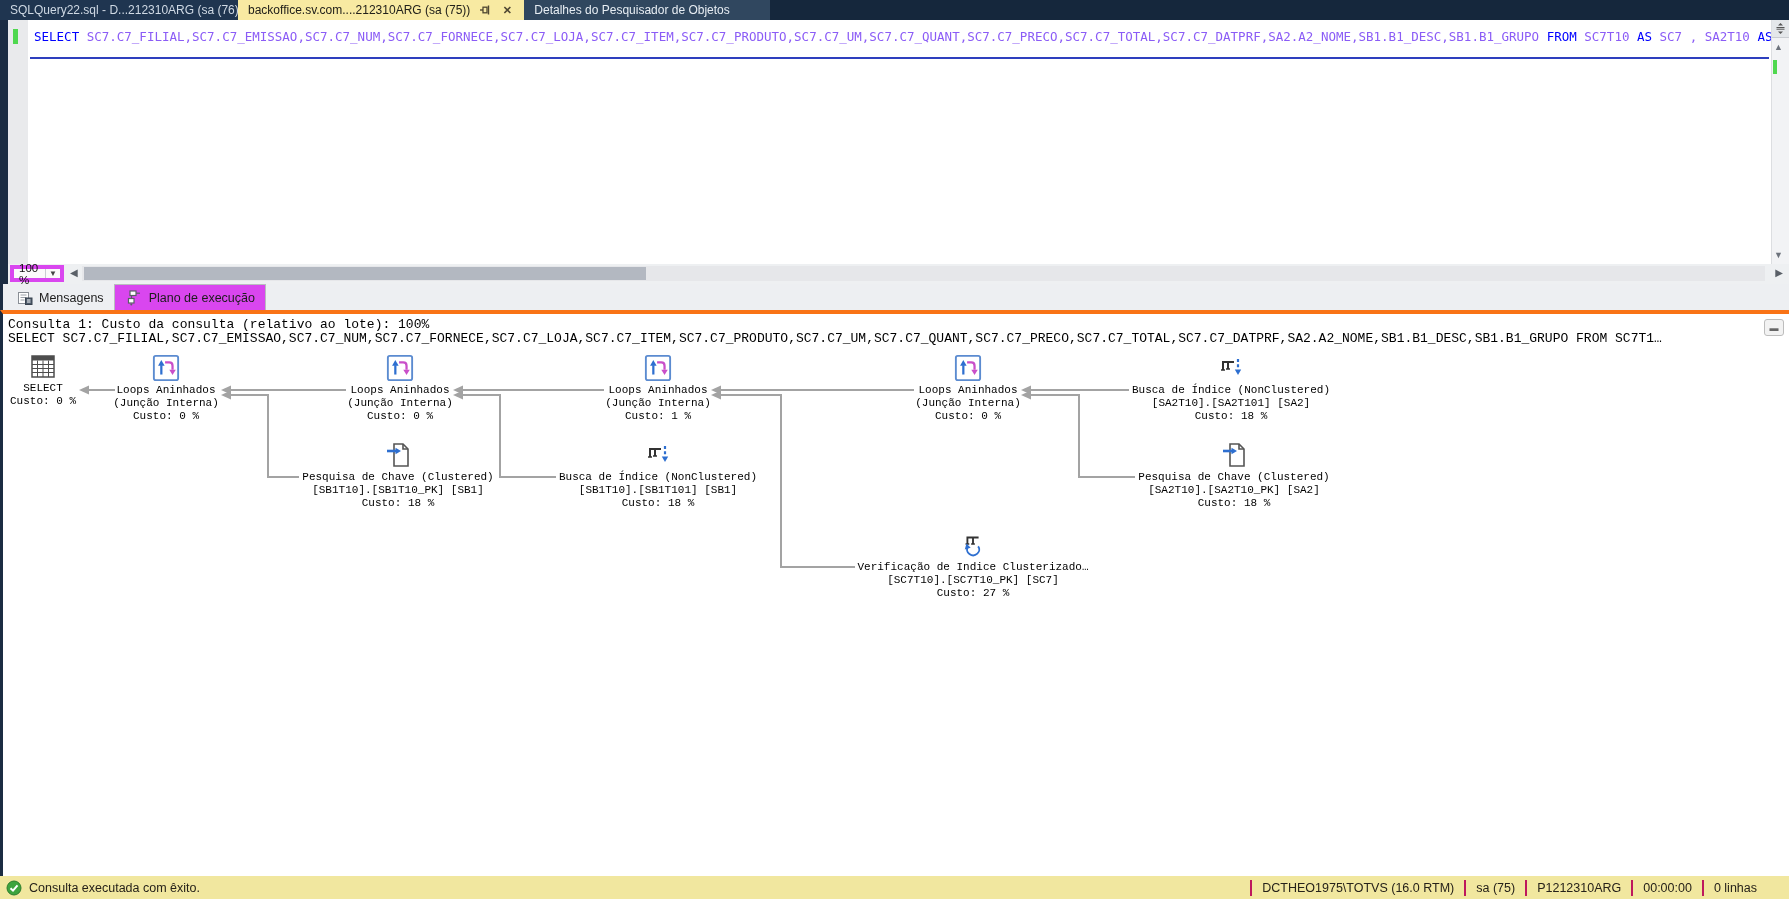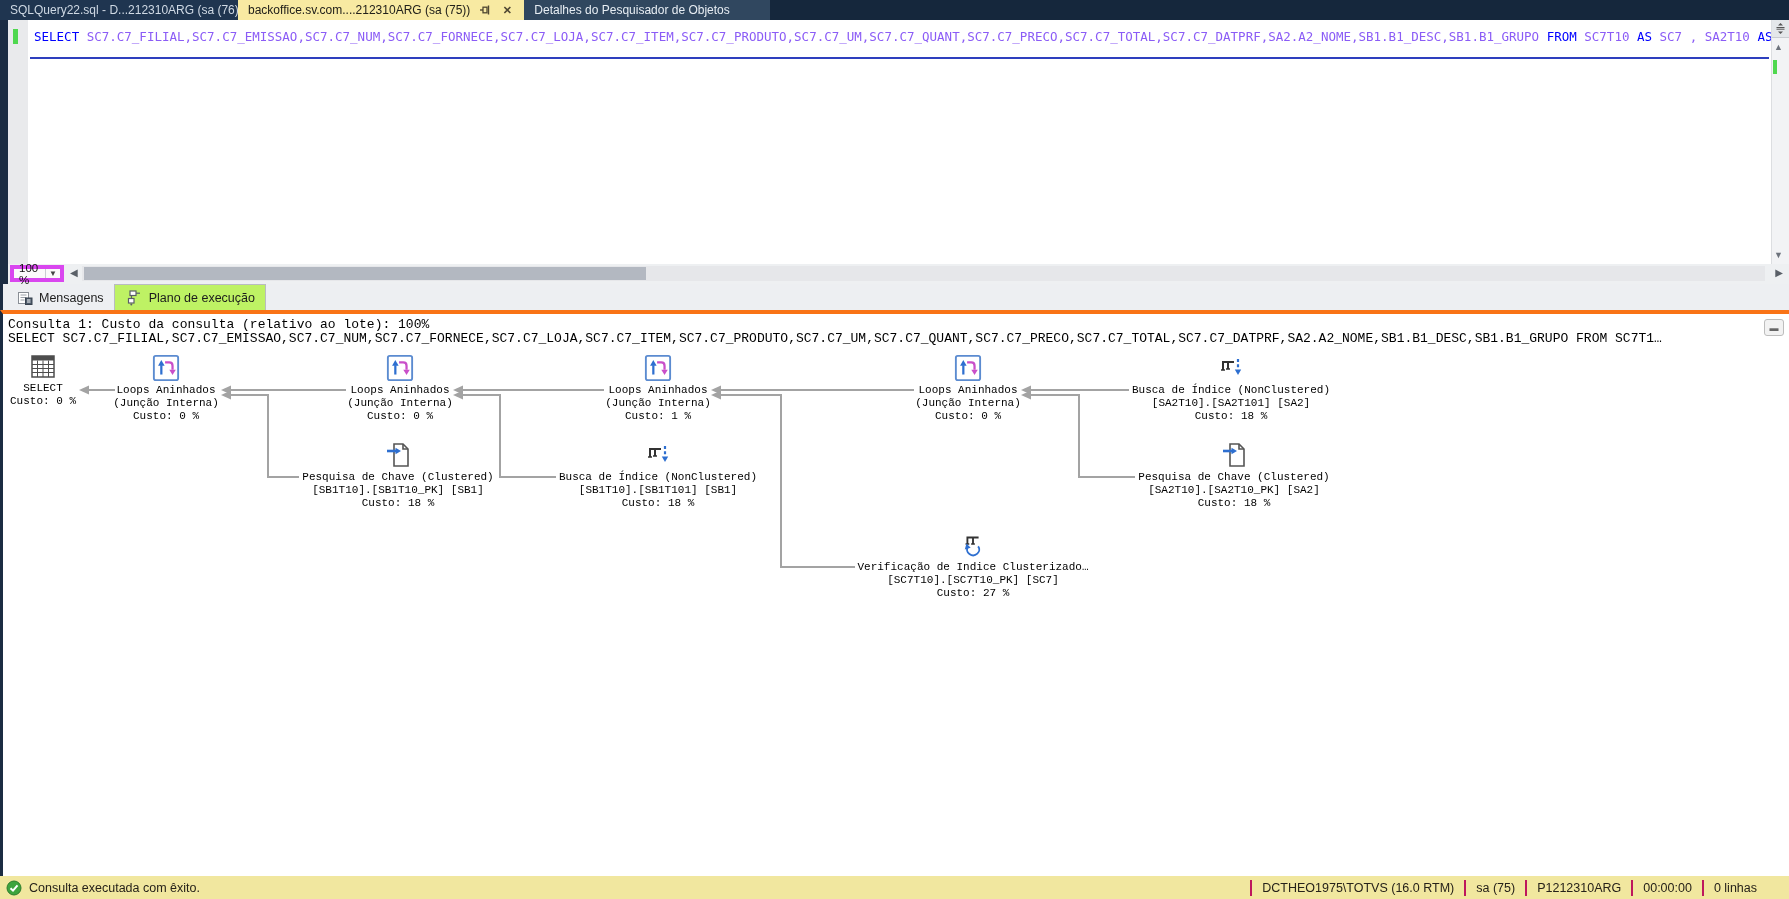--- a/index.html
+++ b/index.html
@@ -35,21 +35,21 @@
   .zoomsel{position:absolute;left:2px;top:1px;width:54px;height:17px;background:#fafafa;border:4px solid #d946ef;display:flex;align-items:center;font-size:11.5px;color:#111;padding-left:5px;box-sizing:border-box;}
   .zoomsel .arr{margin-left:auto;border-left:1px solid #c9ccd1;height:100%;display:flex;align-items:center;padding:0 3px;color:#444;font-size:8px;}
   .h-left{position:absolute;left:62px;top:3px;color:#5a6068;font-size:10px;}
   .h-track{position:absolute;left:74px;right:24px;top:2px;height:15px;background:#e6e7ea;}
   .h-thumb{position:absolute;left:2px;top:1px;width:562px;height:13px;background:#b3b8c1;}
   .h-right{position:absolute;right:6px;top:3px;color:#5a6068;font-size:10px;}
   
   .rtabs{position:absolute;left:0;top:284px;width:1789px;height:26px;background:#edeff2;border-left:3px solid #1b2c42;box-sizing:border-box;display:flex;align-items:flex-end;}
   .rtab{height:24px;display:flex;align-items:center;padding:0 10px;font-size:12.5px;color:#1c1c1c;white-space:nowrap;}
   .rtab .ric{margin-right:6px;display:inline-flex;}
-  .rtab.active{background:#bef264;border:1px solid #b9bcc0;border-bottom:none;height:25px;}
+  .rtab.active{background:#d946ef;border:1px solid #b9bcc0;border-bottom:none;height:25px;}
   .rtab.inactive{margin-left:4px;}
   
   .planpanel{position:absolute;left:0;top:310px;width:1789px;height:566px;background:#ffffff;border-top:4px solid #f97316;border-left:3px solid #1b2c42;box-sizing:border-box;}
   .plan-h1{position:absolute;left:5px;top:3px;font-family:"Liberation Mono",monospace;font-size:13px;color:#000;white-space:pre;}
   .plan-h2{position:absolute;left:5px;top:17px;font-family:"Liberation Mono",monospace;font-size:13px;color:#000;white-space:pre;}
   .plan-collapse{position:absolute;right:5px;top:5px;width:18px;height:15px;background:#f2f2f2;border:1px solid #bdbdbd;border-radius:3px;display:flex;align-items:center;justify-content:center;font-size:9px;color:#666;}
   .edges{position:absolute;left:0;top:0;width:1786px;height:566px;}
   .pnode{position:absolute;display:flex;flex-direction:column;align-items:center;font-family:"Liberation Mono",monospace;font-size:11px;line-height:13px;color:#000;text-align:center;}
   .pnode svg{margin-bottom:2px;}
   .pline{white-space:nowrap;}

